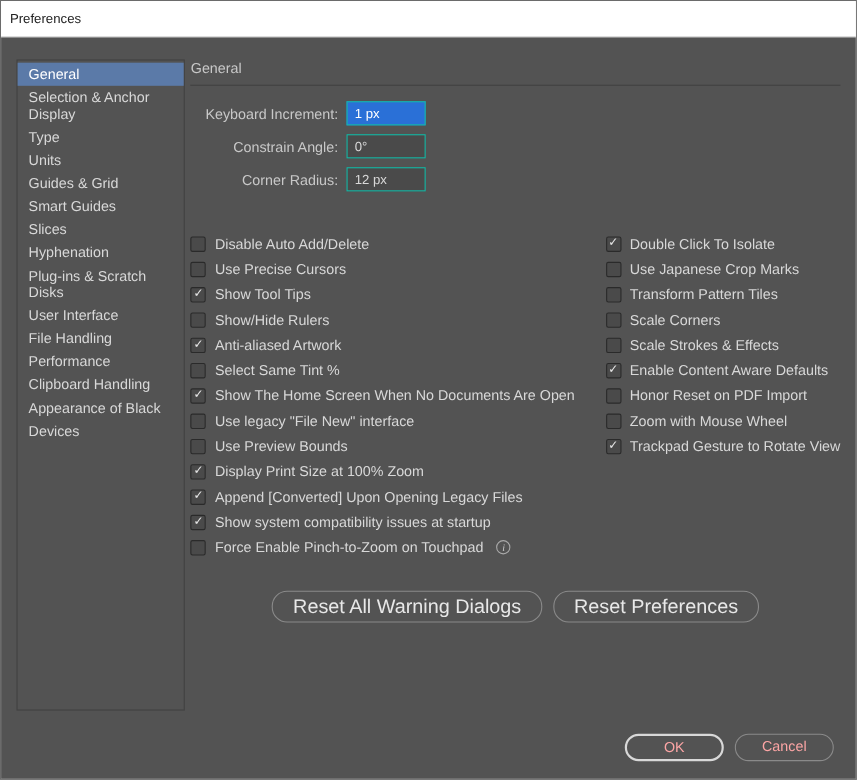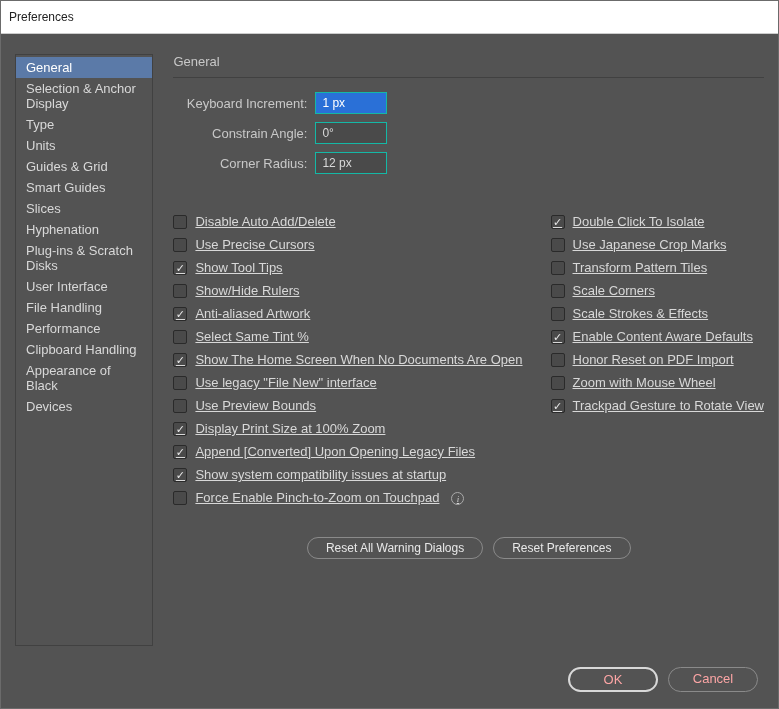--- a/index.html
+++ b/index.html
@@ -28,21 +28,21 @@
   }
   .body {
     flex: 1;
     background: #535353;
     padding: 20px 14px 16px 14px;
     display: flex; flex-direction: column;
   }
   .cols {
     flex: 1;
     display: flex;
-    gap: 20px;
+    gap: 5px;
   }
   .sidebar {
     width: 168px;
     background: #535353;
     border: 1px solid #414141;
     padding: 2px 0;
     height: 592px;
   }
   .sidebar-item {
     padding: 3px 10px;
@@ -94,24 +94,23 @@
   .checkboxes {
     display: flex;
     gap: 28px;
     margin-top: 32px;
   }
   .check-col {
     display: flex; flex-direction: column;
     gap: 8px;
   }
   .check-row {
-    display: flex; align-items: flex-end;
+    display: flex; align-items: center;
     gap: 8px;
     cursor: default;
-    text-decoration: underline;
   }
   .chk {
     width: 14px; height: 14px;
     background: #4a4a4a;
     border: 1px solid #2a2a2a;
     border-radius: 2px;
     display: inline-flex;
     align-items: center; justify-content: center;
     flex-shrink: 0;
   }
@@ -142,21 +141,21 @@
     justify-content: center;
     gap: 10px;
     margin-top: 32px;
   }
   .btn {
     background: #535353;
     border: 1px solid #8a8a8a;
     border-radius: 14px;
     color: #e8e8e8;
     padding: 3px 18px;
-    font-size: 12px;
+    font-size: 18px;
     cursor: default;
   }
   .footer {
     display: flex;
     justify-content: flex-end;
     gap: 10px;
     margin-top: 12px;
     padding-right: 6px;
   }
   .btn-footer {

